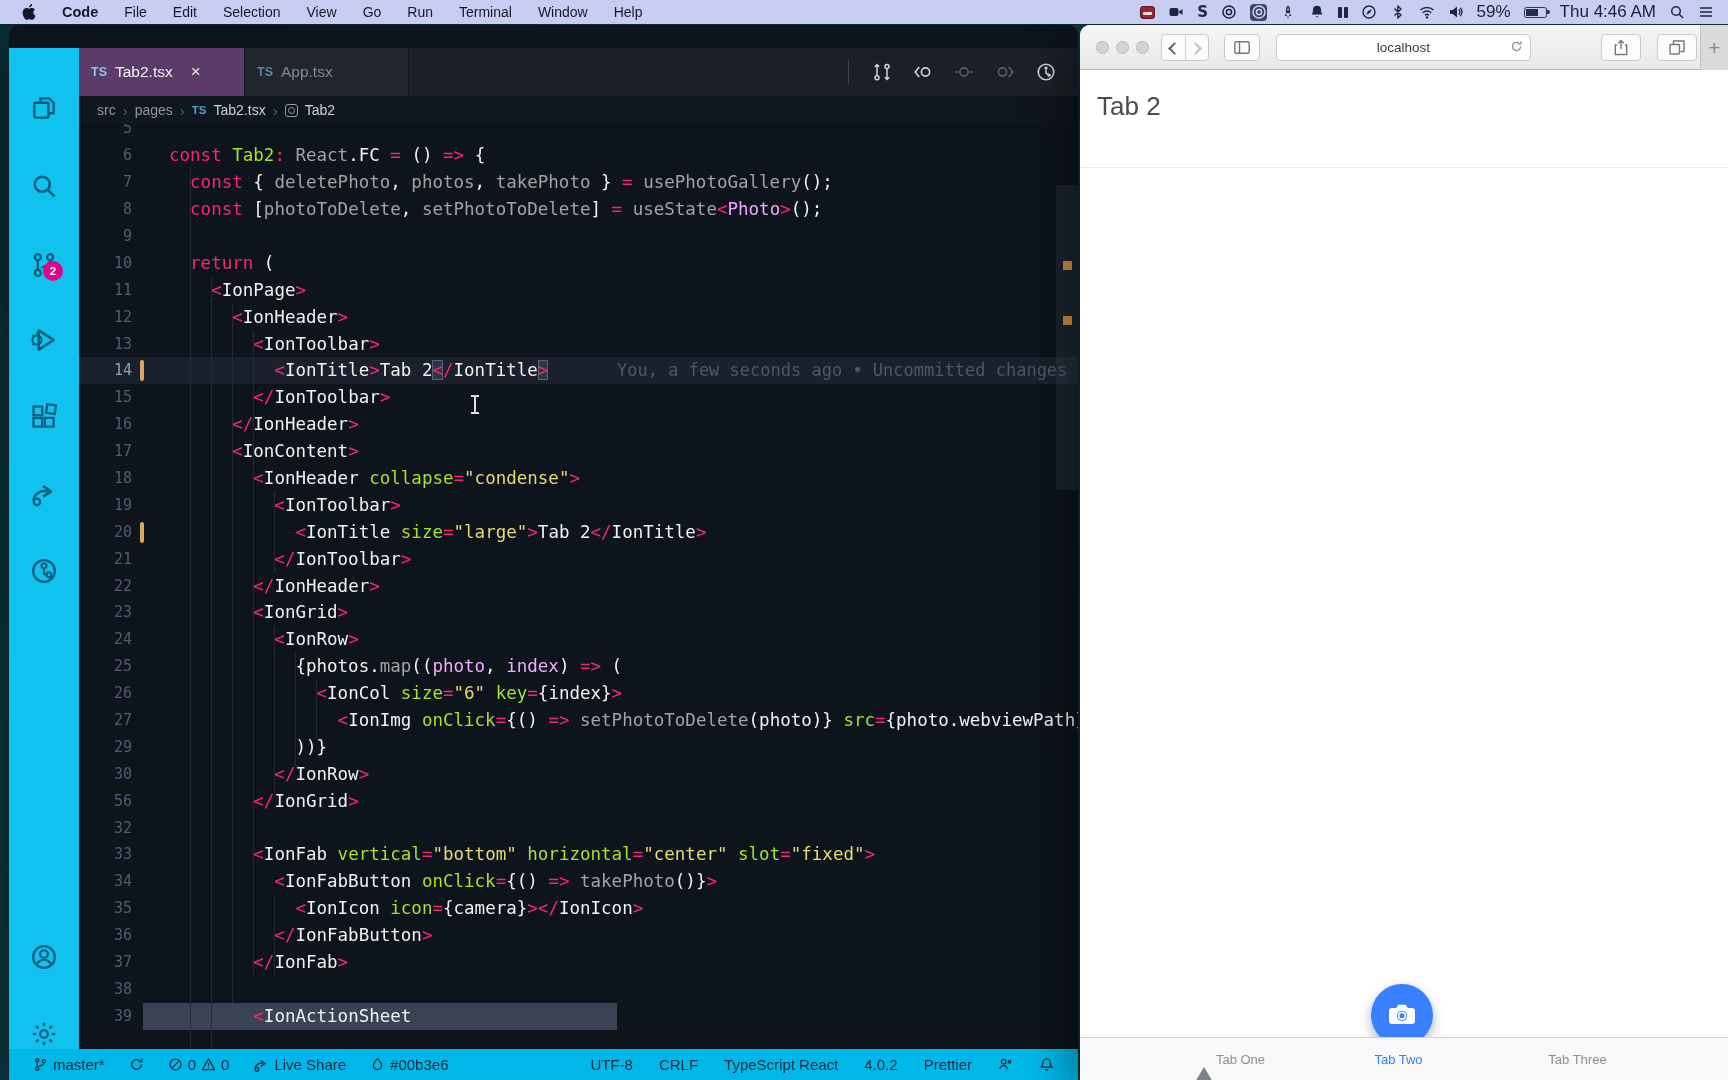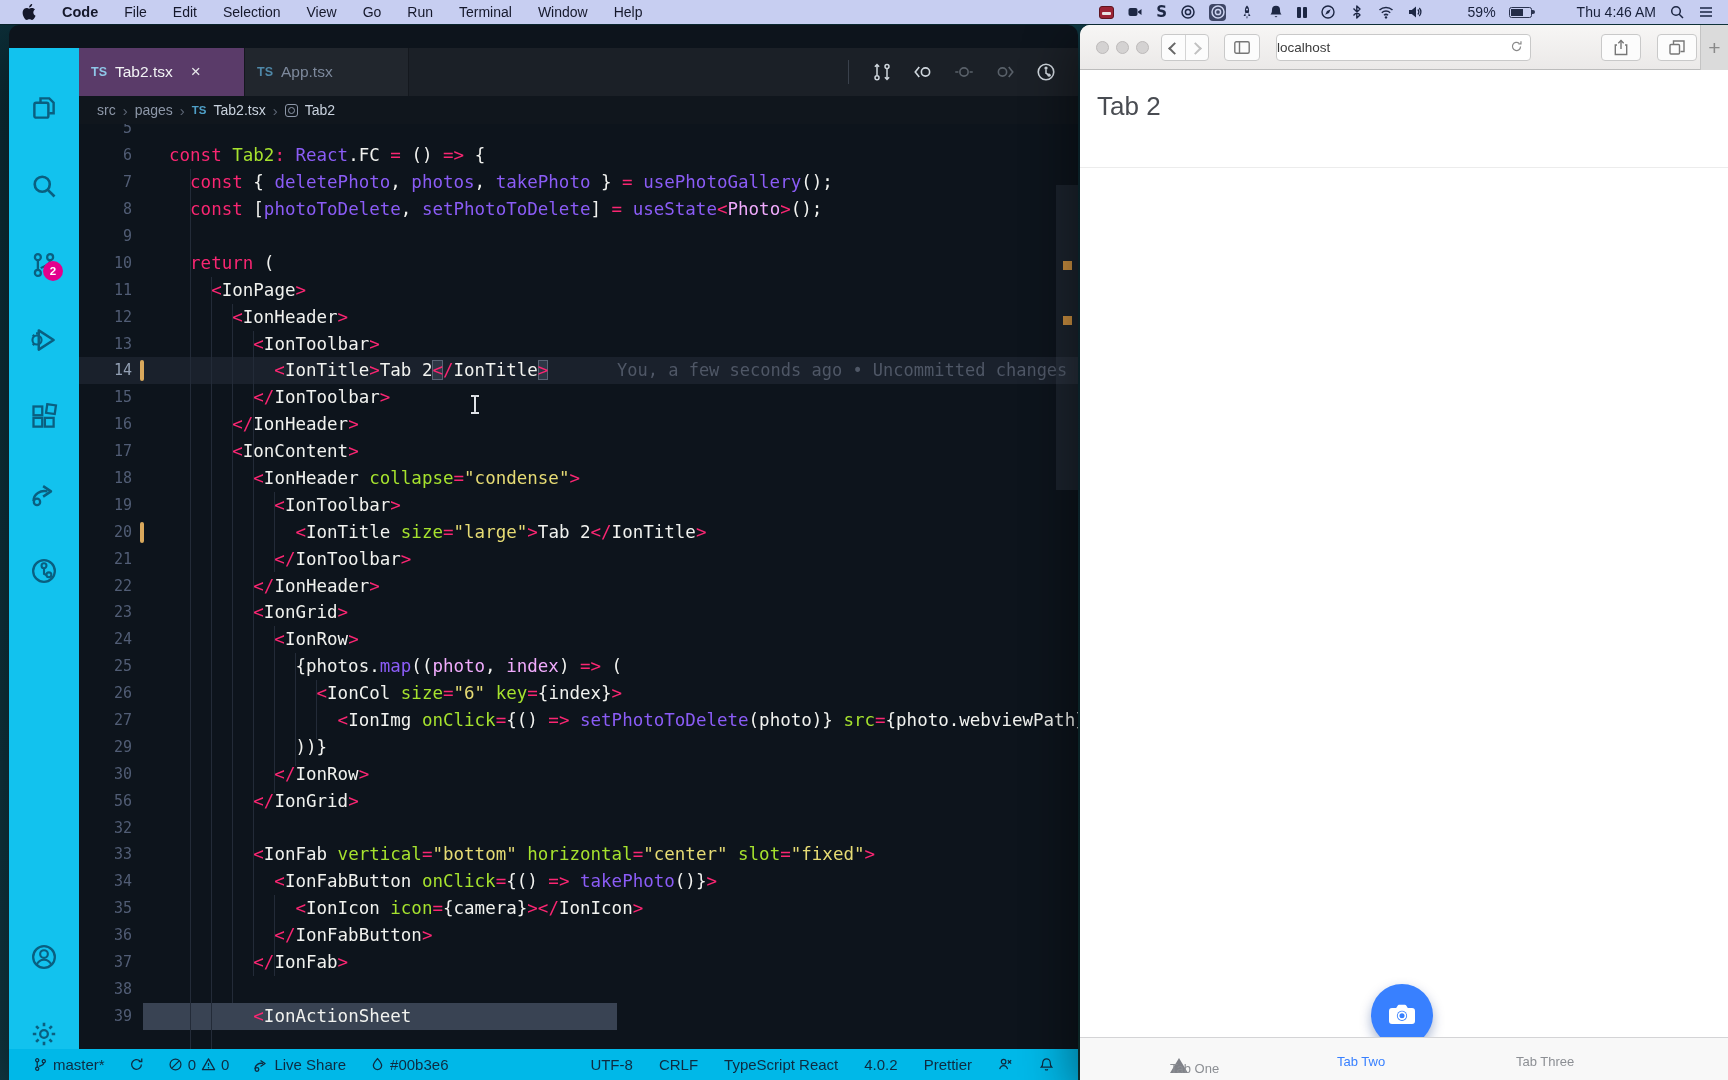--- a/index.html
+++ b/index.html
@@ -6,21 +6,21 @@
 html,body{width:1728px;height:1080px;overflow:hidden;}
 body{font-family:"Liberation Sans","DejaVu Sans",sans-serif;background:linear-gradient(135deg,#0c2e38 0%,#14424e 55%,#1d4f42 100%);position:relative;}
 
 
 #menubar{position:absolute;left:0;top:0;width:1728px;height:24px;background:#c7cef1;display:flex;align-items:center;color:#15182b;font-size:14px;z-index:6;box-shadow:0 1px 0 rgba(0,0,0,.18);}
 #menubar .apple{margin-left:22px;margin-right:4px;display:flex;align-items:center;}
 #menu-left{display:flex;align-items:center;gap:26px;margin-left:22px;}
 #menu-left .menu-item.app{font-weight:bold;font-size:14.5px;}
 #menu-right{position:absolute;right:14px;top:0;height:24px;display:flex;align-items:center;gap:13px;color:#18203a;}
 #menu-right svg{display:block;}
-.mb-txt{font-size:14px;margin-left:32px;}
+.mb-txt{font-size:17px;}
 .batt{width:23px;height:11px;border:1px solid #2a3350;border-radius:2.5px;position:relative;display:inline-block;}
 .batt:after{content:"";position:absolute;right:-4px;top:2.5px;width:2.5px;height:4px;background:#2a3350;border-radius:0 2px 2px 0;}
 .batt .lvl{position:absolute;left:1px;top:1px;bottom:1px;width:60%;background:#232c48;}
 .film-ic{width:15px;height:13px;background:#9b2335;border-radius:3px;border:1px solid #5e1520;position:relative;}
 .film-ic:after{content:"";position:absolute;left:2px;right:2px;top:5px;height:3px;background:#e8e2e4;border-radius:1px;}
 .appbox{width:17px;height:17px;background:#3d4565;border-radius:4px;display:flex;align-items:center;justify-content:center;}
 .pausebars{display:flex;gap:2.5px;}
 .pausebars i{width:3.5px;height:11px;background:#1d2744;border-radius:1px;}
 
 
@@ -65,21 +65,21 @@
 .crow{position:relative;height:26.9px;line-height:26.9px;width:100%;white-space:pre;}
 .crow.cur{background:#1a212c;}
 .lnum{position:absolute;left:0;width:53px;text-align:right;color:#515d75;font-size:15px;}
 .crow.cur .lnum{color:#93a0b4;}
 .mod-mark{position:absolute;left:61px;top:3px;bottom:3px;width:4px;background:#d9a85c;border-radius:2px;}
 .ctext{position:absolute;left:90px;font-size:17.5px;}
 .tk-w{color:#f1f2ef;}
 .tk-p{color:#f92672;}
 .tk-g{color:#a6e22e;}
 .tk-y{color:#e6db74;}
-.tk-c{color:#8b5cf6;}
+.tk-c{color:#a3a3a3;}
 .tk-o{color:#f0abfc;}
 .tk-pb{color:#f92672;background:#2d3645;box-shadow:0 0 0 1px #5a6374 inset;}
 .lens{position:absolute;left:538px;color:#4f5766;font-size:17px;white-space:pre;}
 .l39bar{position:absolute;left:64px;width:474px;top:0;bottom:0;background:#394353;}
 .iguide{position:absolute;width:1px;background:#232b38;}
 #scrollbar-thumb{position:absolute;right:0;width:22px;top:61px;height:305px;background:rgba(110,125,150,.14);}
 .ruler-mark{position:absolute;right:6px;width:9px;height:9px;background:#c98e3f;}
 
 
 #ibeam{position:absolute;left:471px;top:395px;width:8px;height:19px;z-index:10;}
@@ -93,29 +93,29 @@
 #status-right{position:absolute;right:0;display:flex;align-items:center;gap:26px;padding-right:24px;}
 .st-item{display:flex;align-items:center;gap:5px;}
 
 
 #saf-toolbar{position:absolute;left:0;top:0;right:0;height:45px;background:linear-gradient(#f7f6f5,#ebe9e8);border-bottom:1px solid #bcbcbc;}
 .stl{position:absolute;top:16px;width:13px;height:13px;border-radius:50%;background:#d4d2d2;border:0.5px solid #bdbaba;}
 .saf-btn{position:absolute;top:9px;height:27px;background:#fcfcfc;border:1px solid #c9c9c9;border-radius:4px;display:flex;align-items:center;justify-content:center;color:#6e6e6e;}
 .chev{width:9px;height:9px;border-top:2px solid #666;border-right:2px solid #666;display:inline-block;}
 .chev.left{transform:rotate(-135deg);margin-left:3px;}
 .chev.right{transform:rotate(45deg);margin-right:3px;border-color:#c0c0c0;}
-#saf-url{position:absolute;left:196px;top:9px;width:255px;height:27px;background:#fff;border:1px solid #c9c9c9;border-radius:4px;display:flex;align-items:center;font-size:13.5px;color:#3c3c3c;}
+#saf-url{position:absolute;left:196px;top:9px;width:255px;height:27px;background:#fff;border:1px solid #c9c9c9;border-radius:4px;display:flex;align-items:center;justify-content:center;font-size:13.5px;color:#3c3c3c;}
 #saf-url .reload{position:absolute;right:7px;color:#8a8a8a;}
 #saf-plus{position:absolute;right:0;top:0;width:28px;height:45px;background:#dbdbdb;border-left:1px solid #c4c4c4;display:flex;align-items:center;justify-content:center;font-size:21px;color:#8a8a8a;}
 #saf-page{position:absolute;left:0;top:45px;right:0;bottom:43px;background:#fff;}
 #page-title{position:absolute;left:17px;top:21px;font-size:26px;font-weight:500;color:#494c52;}
 #page-hairline{position:absolute;left:0;right:0;top:97px;height:1px;background:#ececec;}
 #fab{position:absolute;left:291px;top:914px;width:62px;height:62px;border-radius:50%;background:#3880ff;box-shadow:0 5px 12px rgba(0,40,120,.35);display:flex;align-items:center;justify-content:center;}
 #saf-tabbar{position:absolute;left:0;right:0;bottom:0;height:43px;background:#f8f8f8;border-top:1px solid #d4d4d6;}
-.ion-tab{position:absolute;top:0;width:120px;height:43px;display:flex;flex-direction:column;align-items:flex-start;justify-content:center;gap:3px;font-size:13px;color:#8c8f94;}
+.ion-tab{position:absolute;top:0;width:120px;height:43px;display:flex;flex-direction:row;align-items:center;justify-content:center;gap:3px;font-size:13px;color:#8c8f94;}
 .ion-tab.active{color:#3880ff;}
 .tri{width:0;height:0;border-left:9px solid transparent;border-right:9px solid transparent;border-bottom:15px solid #808289;}
 .dotc{width:19px;height:17px;border-radius:50%;background:#3880ff;}
 .sqr{width:15px;height:15px;background:#7f8287;border-radius:1px;}
 </style>
 </head>
 <body>
 
 <div id="menubar">
   <span class="apple">

